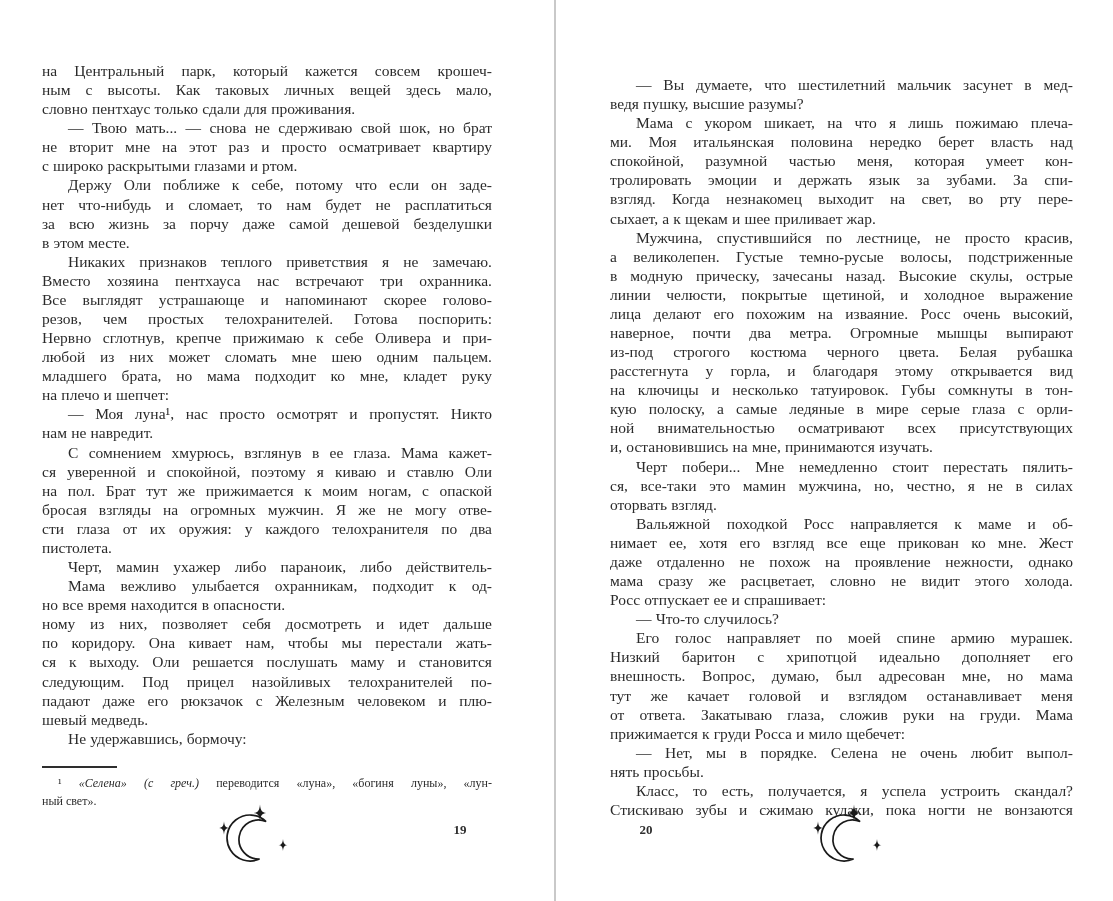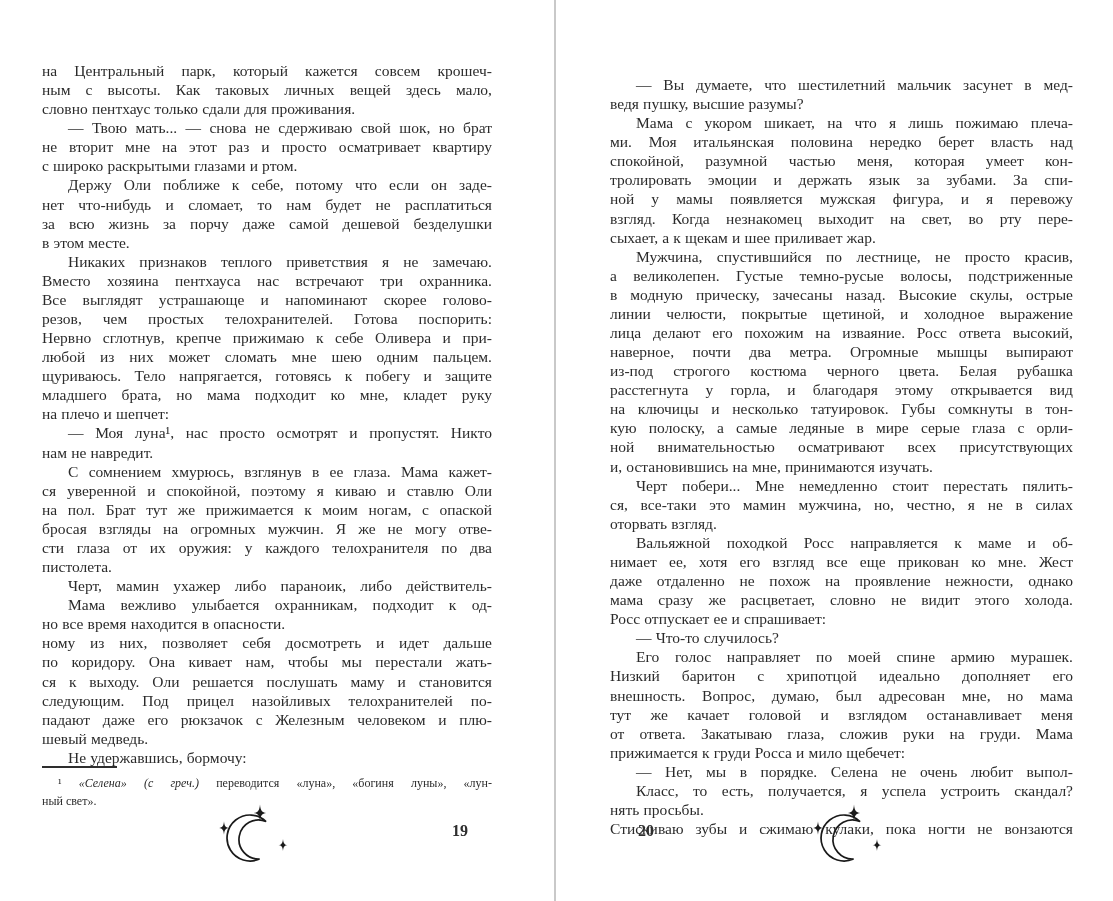--- a/index.html
+++ b/index.html
@@ -44,21 +44,21 @@
     text-align: justify;
     text-align-last: justify;
   }
   .fn-line.end { text-align-last: left; }
   .fn-line.ind { text-indent: 16px; }
   .fn-line .it { font-style: italic; }
 
   .page-num {
     position: absolute; top: 822px;
     width: 44px; text-align: center;
-    font-size: 16px; font-weight: 700; color: #2f2f2f;
+    font-size: 13px; font-weight: 700; color: #2f2f2f;
   }
   #pn-left  { left: 438px; }
   #pn-right { left: 624px; }
 
   .ornament { position: absolute; top: 804px; }
   #orn-left  { left: 214px; }
   #orn-right { left: 808px; }
 </style>
 </head>
 <body>
@@ -77,21 +77,20 @@
       <div class="line ind">Держу Оли поближе к себе, потому что если он заде-</div>
       <div class="line">нет что-нибудь и сломает, то нам будет не расплатиться</div>
       <div class="line">за всю жизнь за порчу даже самой дешевой безделушки</div>
       <div class="line end">в этом месте.</div>
       <div class="line ind">Никаких признаков теплого приветствия я не замечаю.</div>
       <div class="line">Вместо хозяина пентхауса нас встречают три охранника.</div>
       <div class="line">Все выглядят устрашающе и напоминают скорее голово-</div>
       <div class="line">резов, чем простых телохранителей. Готова поспорить:</div>
       <div class="line">Нервно сглотнув, крепче прижимаю к себе Оливера и при-</div>
       <div class="line">любой из них может сломать мне шею одним пальцем.</div>
-      <div class="line">щуриваюсь. Тело напрягается, готовясь к побегу и защите</div>
       <div class="line">младшего брата, но мама подходит ко мне, кладет руку</div>
       <div class="line end">на плечо и шепчет:</div>
       <div class="line ind">— Моя луна¹, нас просто осмотрят и пропустят. Никто</div>
       <div class="line end">нам не навредит.</div>
       <div class="line ind">С сомнением хмурюсь, взглянув в ее глаза. Мама кажет-</div>
       <div class="line">ся уверенной и спокойной, поэтому я киваю и ставлю Оли</div>
       <div class="line">на пол. Брат тут же прижимается к моим ногам, с опаской</div>
       <div class="line">бросая взгляды на огромных мужчин. Я же не могу отве-</div>
       <div class="line">сти глаза от их оружия: у каждого телохранителя по два</div>
       <div class="line end">пистолета.</div>
@@ -126,28 +125,27 @@
 
   <div id="pn-left" class="page-num">19</div>
 
   <div id="text-right" class="page-text">
       <div class="line ind">— Вы думаете, что шестилетний мальчик засунет в мед-</div>
       <div class="line end">ведя пушку, высшие разумы?</div>
       <div class="line ind">Мама с укором шикает, на что я лишь пожимаю плеча-</div>
       <div class="line">ми. Моя итальянская половина нередко берет власть над</div>
       <div class="line">спокойной, разумной частью меня, которая умеет кон-</div>
       <div class="line">тролировать эмоции и держать язык за зубами. За спи-</div>
-      <div class="line">ной у мамы появляется мужская фигура, и я перевожу</div>
       <div class="line">взгляд. Когда незнакомец выходит на свет, во рту пере-</div>
       <div class="line end">сыхает, а к щекам и шее приливает жар.</div>
       <div class="line ind">Мужчина, спустившийся по лестнице, не просто красив,</div>
       <div class="line">а великолепен. Густые темно-русые волосы, подстриженные</div>
       <div class="line">в модную прическу, зачесаны назад. Высокие скулы, острые</div>
       <div class="line">линии челюсти, покрытые щетиной, и холодное выражение</div>
-      <div class="line">лица делают его похожим на изваяние. Росс ответа высокий,</div>
+      <div class="line">лица делают его похожим на изваяние. Росс очень высокий,</div>
       <div class="line">наверное, почти два метра. Огромные мышцы выпирают</div>
       <div class="line">из-под строгого костюма черного цвета. Белая рубашка</div>
       <div class="line">расстегнута у горла, и благодаря этому открывается вид</div>
       <div class="line">на ключицы и несколько татуировок. Губы сомкнуты в тон-</div>
       <div class="line">кую полоску, а самые ледяные в мире серые глаза с орли-</div>
       <div class="line">ной внимательностью осматривают всех присутствующих</div>
       <div class="line end">и, остановившись на мне, принимаются изучать.</div>
       <div class="line ind">Черт побери... Мне немедленно стоит перестать пялить-</div>
       <div class="line">ся, все-таки это мамин мужчина, но, честно, я не в силах</div>
       <div class="line end">оторвать взгляд.</div>
@@ -157,22 +155,22 @@
       <div class="line">мама сразу же расцветает, словно не видит этого холода.</div>
       <div class="line end">Росс отпускает ее и спрашивает:</div>
       <div class="line end ind">— Что-то случилось?</div>
       <div class="line ind">Его голос направляет по моей спине армию мурашек.</div>
       <div class="line">Низкий баритон с хрипотцой идеально дополняет его</div>
       <div class="line">внешность. Вопрос, думаю, был адресован мне, но мама</div>
       <div class="line">тут же качает головой и взглядом останавливает меня</div>
       <div class="line">от ответа. Закатываю глаза, сложив руки на груди. Мама</div>
       <div class="line end">прижимается к груди Росса и мило щебечет:</div>
       <div class="line ind">— Нет, мы в порядке. Селена не очень любит выпол-</div>
+      <div class="line end">нять просьбы.</div>
       <div class="line ind">Класс, то есть, получается, я успела устроить скандал?</div>
-      <div class="line end">нять просьбы.</div>
       <div class="line">Стискиваю зубы и сжимаю кулаки, пока ногти не вонзаются</div>
     </div>
 
   <svg id="orn-right" class="ornament" width="80" height="64" viewBox="0 0 80 64" aria-hidden="true">
     <g fill="#1a1a1a" stroke="none">
       <path transform="translate(46,9)" d="M0,-8.5 C0.55,-2.2 2.2,-0.55 6.2,0 C2.2,0.55 0.55,2.2 0,8.5 C-0.55,2.2 -2.2,0.55 -6.2,0 C-2.2,-0.55 -0.55,-2.2 0,-8.5 Z"></path>
       <path transform="translate(10,24) scale(0.78)" d="M0,-8.5 C0.55,-2.2 2.2,-0.55 6.2,0 C2.2,0.55 0.55,2.2 0,8.5 C-0.55,2.2 -2.2,0.55 -6.2,0 C-2.2,-0.55 -0.55,-2.2 0,-8.5 Z"></path>
       <path transform="translate(69,41) scale(0.72)" d="M0,-8.5 C0.55,-2.2 2.2,-0.55 6.2,0 C2.2,0.55 0.55,2.2 0,8.5 C-0.55,2.2 -2.2,0.55 -6.2,0 C-2.2,-0.55 -0.55,-2.2 0,-8.5 Z"></path>
     </g>
     <path d="M49,15 A23,23 0 1 0 49,53 A19.5,19.5 0 1 1 49,15 Z" fill="none" stroke="#1a1a1a" stroke-width="1.7" transform="rotate(10 36 34)"></path>

